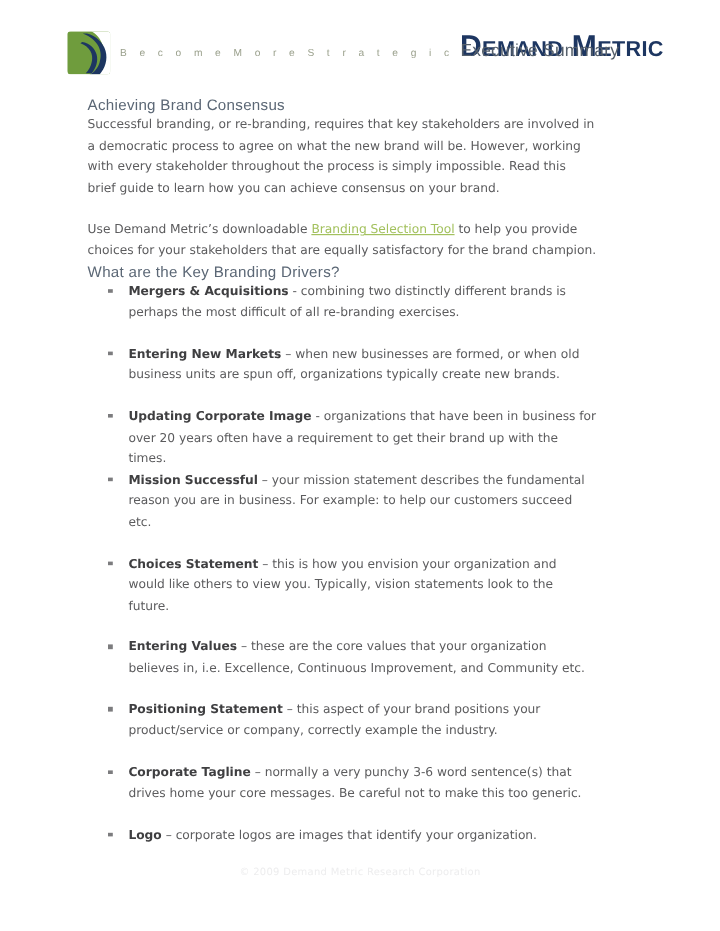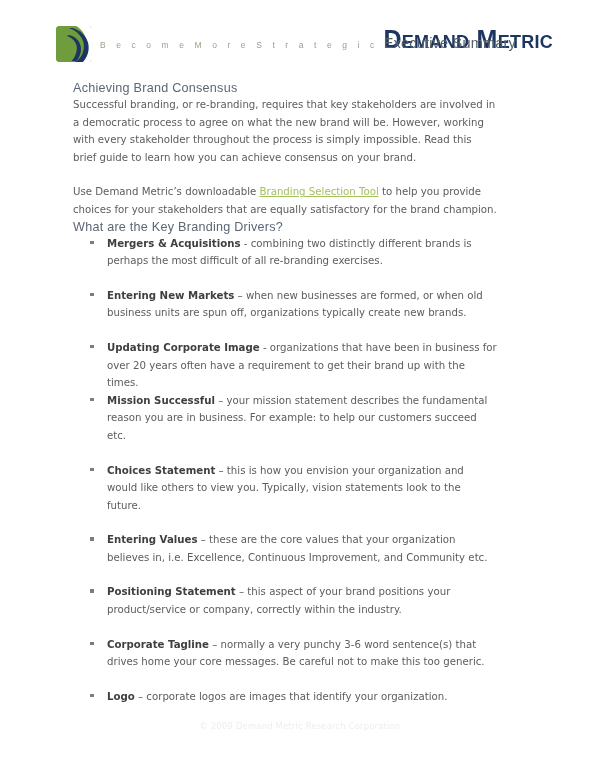--- a/index.html
+++ b/index.html
@@ -221,21 +221,21 @@
       <li>
         <span class="bullet-marker"></span>
         <span class="term">Choices Statement</span><span> – this is how you envision your organization and would like others to view you. Typically, vision statements look to the future.</span>
       </li>
       <li>
         <span class="bullet-marker"></span>
         <span class="term">Entering Values</span><span> – these are the core values that your organization believes in, i.e. Excellence, Continuous Improvement, and Community etc.</span>
       </li>
       <li>
         <span class="bullet-marker"></span>
-        <span class="term">Positioning Statement</span><span> – this aspect of your brand positions your product/service or company, correctly within the industry.</span>
+        <span class="term">Positioning Statement</span><span> – this aspect of your brand positions your product/service or company, correctly example the industry.</span>
       </li>
       <li>
         <span class="bullet-marker"></span>
         <span class="term">Corporate Tagline</span><span> – normally a very punchy 3-6 word sentence(s) that drives home your core messages. Be careful not to make this too generic.</span>
       </li>
       <li>
         <span class="bullet-marker"></span>
         <span class="term">Logo</span><span> – corporate logos are images that identify your organization.</span>
       </li>
     </ul>

